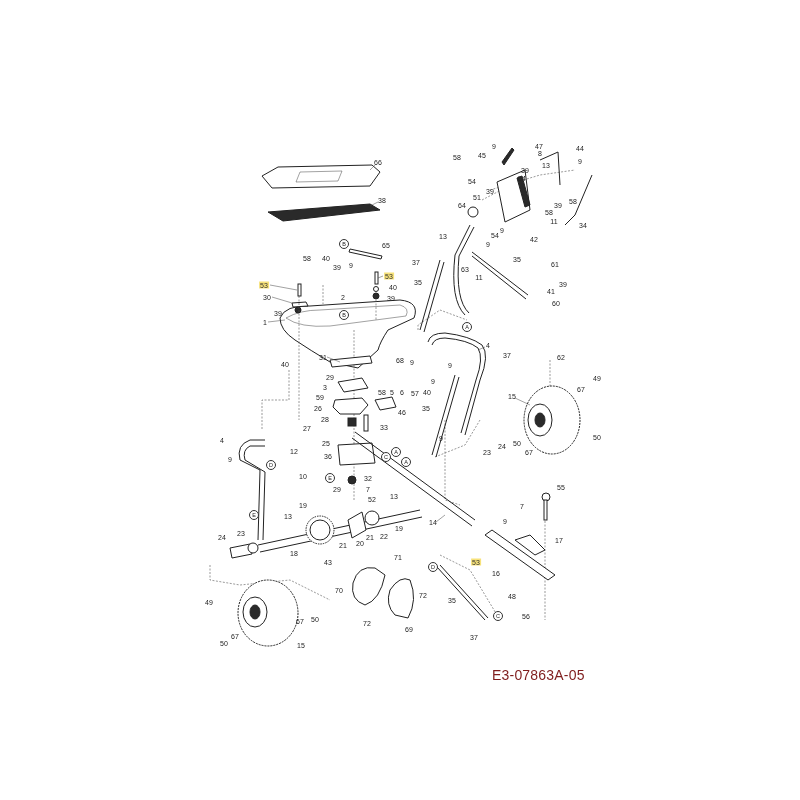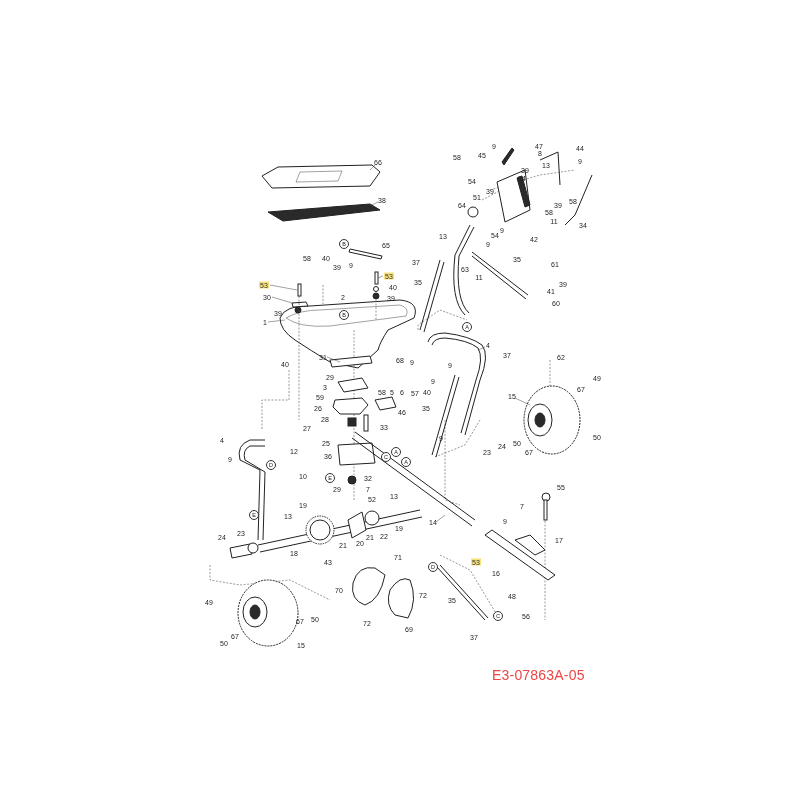--- a/index.html
+++ b/index.html
@@ -5,21 +5,21 @@
     html, body { margin: 0; padding: 0; background: #ffffff; }
     body { width: 800px; height: 800px; position: relative; overflow: hidden;
            font-family: "Liberation Sans", sans-serif; }
     #diagram { position: absolute; left: 0; top: 0; width: 800px; height: 800px; }
     .lbl { position: absolute; font-size: 7px; color: #222; line-height: 1;
            white-space: nowrap; transform: translate(-50%, -50%); }
     .lbl.hl { background: #f7e27a; color: #333; padding: 0 1px; }
     .ref { position: absolute; width: 8px; height: 8px; border: 1px solid #333; border-radius: 50%;
            font-size: 5.5px; line-height: 8px; text-align: center; color: #222; background: #fff;
            transform: translate(-50%, -50%); }
-    #diagram-code { position: absolute; left: 492px; top: 667px; font-size: 14px; color: #ef4444;
+    #diagram-code { position: absolute; left: 492px; top: 667px; font-size: 14px; color: #7f1d1d;
                     letter-spacing: 0.2px; }
     .ln { stroke: #444; stroke-width: 0.5; fill: none; }
     .dash { stroke: #555; stroke-width: 0.6; fill: none; stroke-dasharray: 2 1.5; }
     .part { stroke: #222; stroke-width: 1; fill: #fff; }
     .part-dark { stroke: #222; stroke-width: 1; fill: #2a2a2a; }
     .tube { stroke: #222; stroke-width: 1; fill: none; }
   </style>
 </head>
 <body>
 

